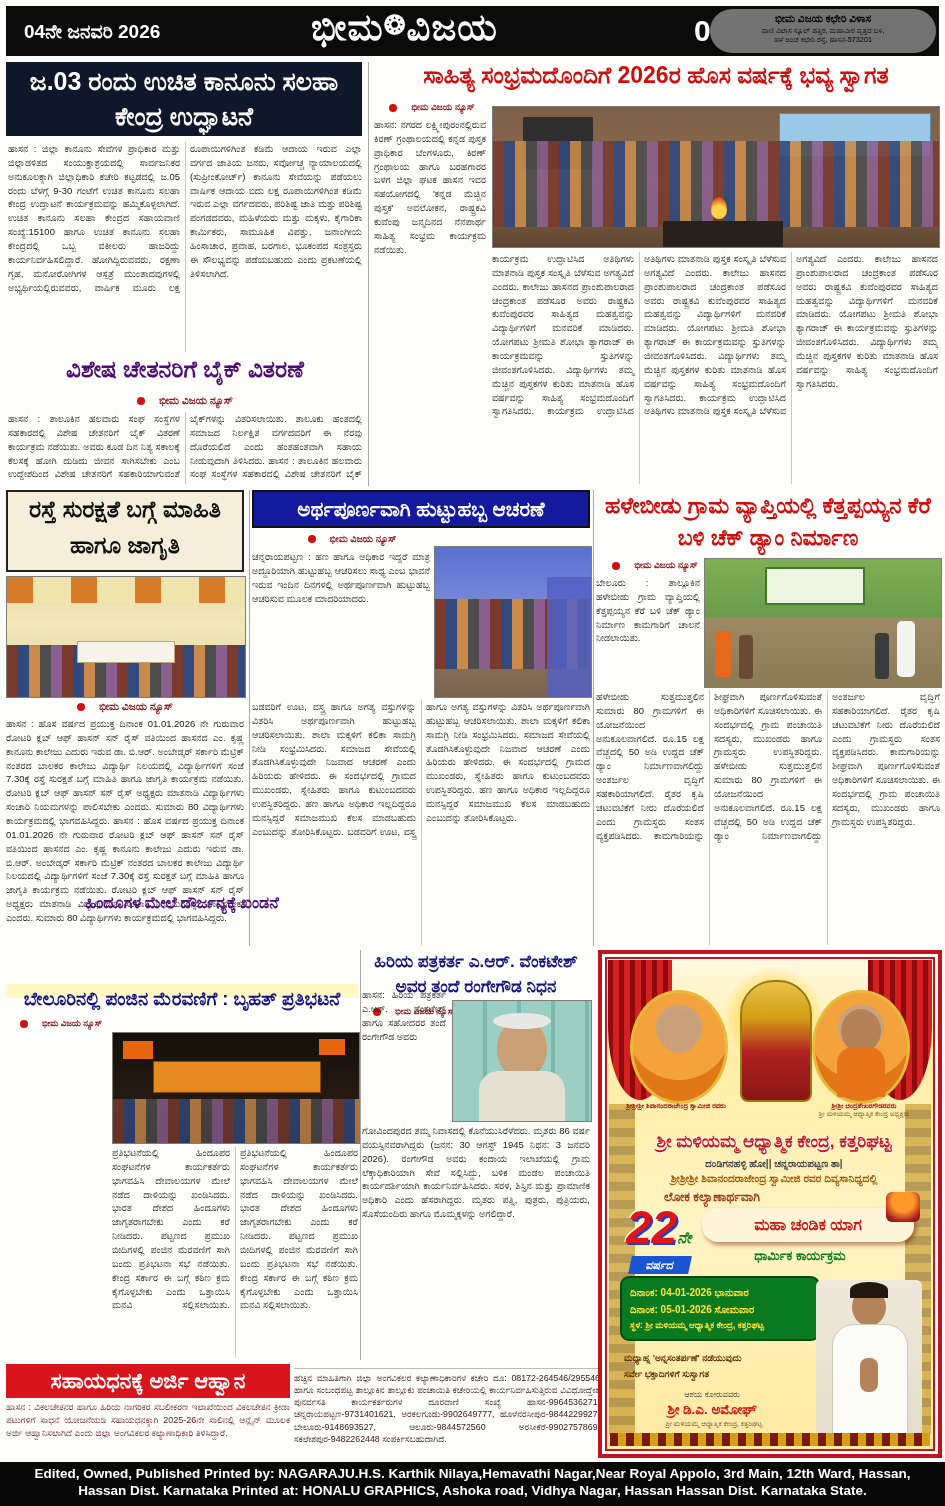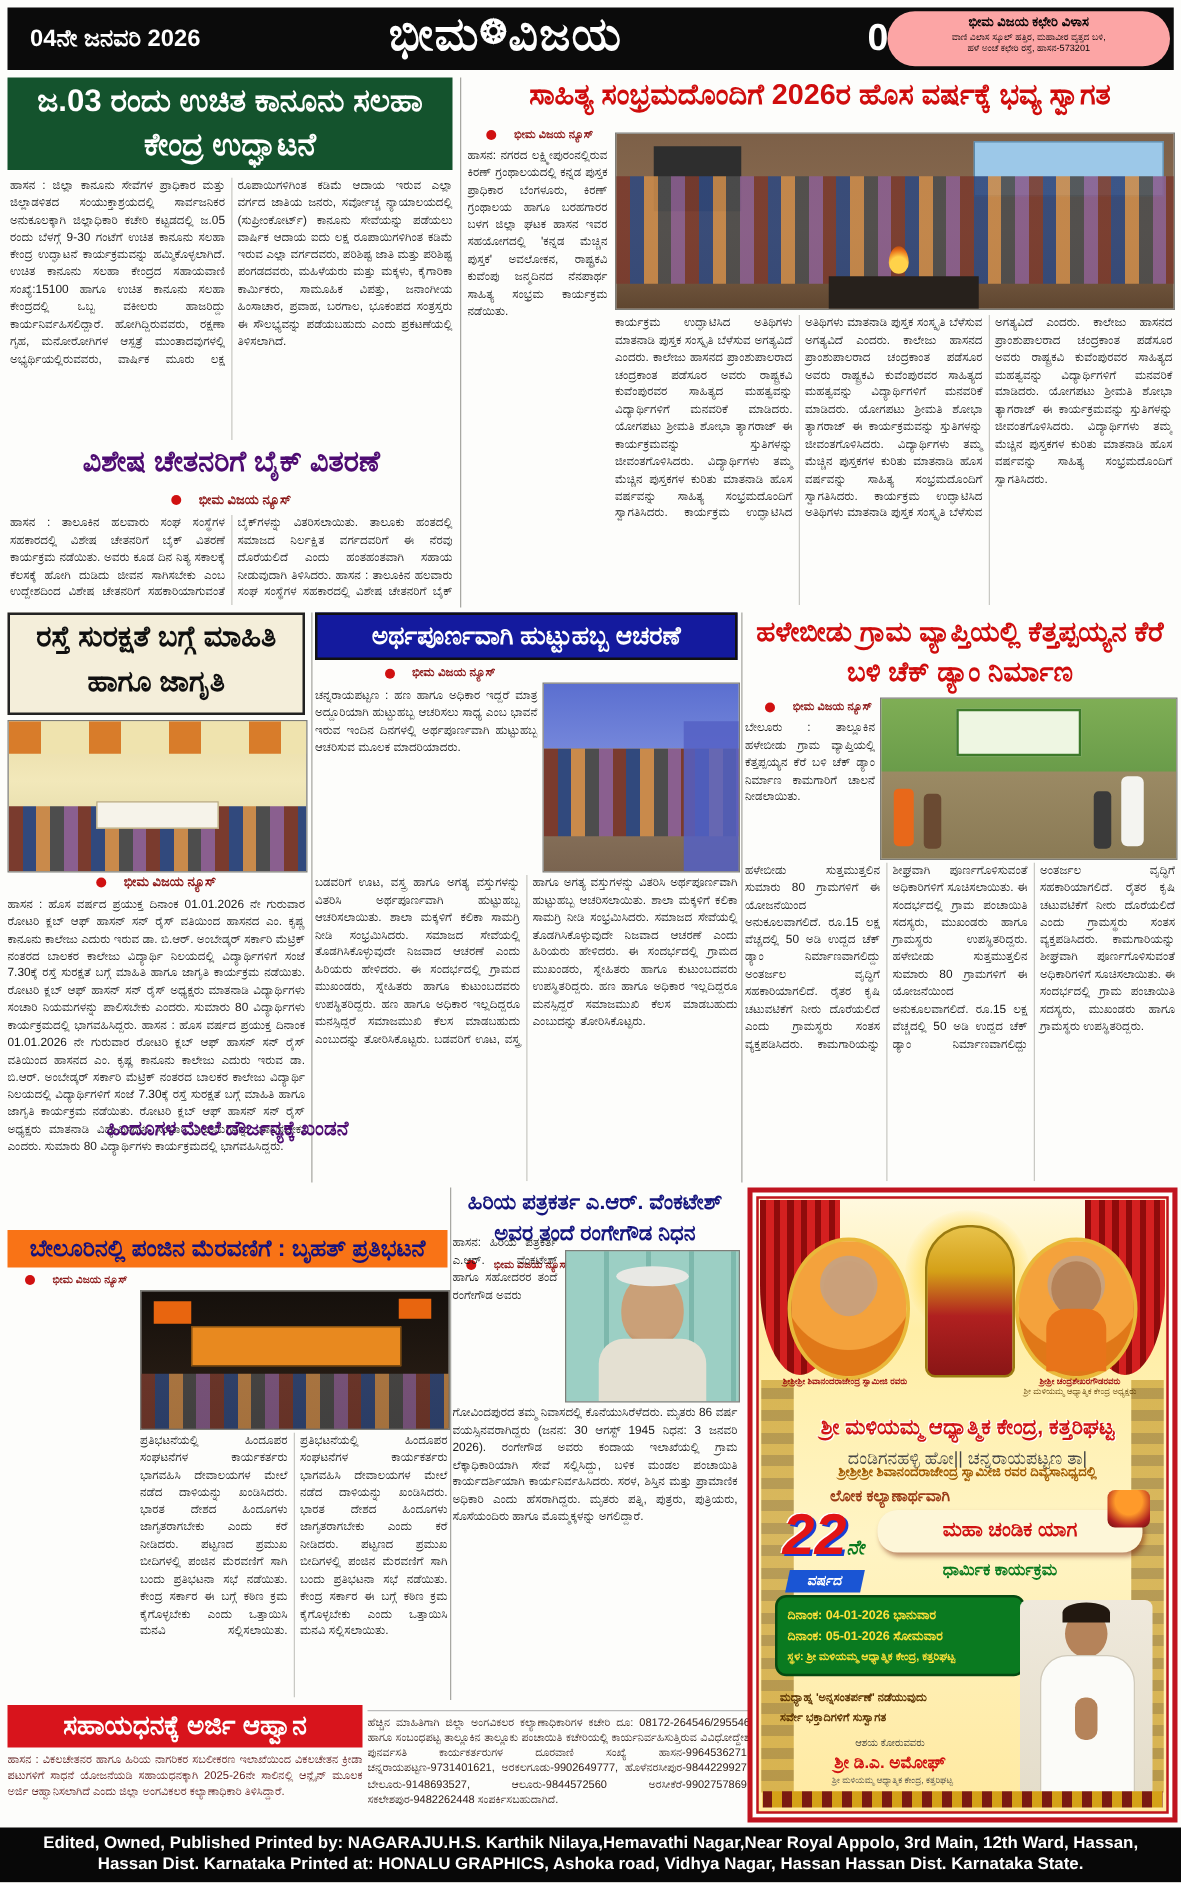--- a/index.html
+++ b/index.html
@@ -37,28 +37,28 @@
 <body>
 
 <div id="page">
 
   <div class="abs" style="top:6px;left:6px;width:933px;height:50px;background:#0b0b0b;color:#fff;">
     <div class="abs bold" style="left:18px;top:15px;font-size:19px;">04ನೇ ಜನವರಿ 2026</div>
     <div class="abs bold" style="left:305px;top:1px;font-size:37px;letter-spacing:1px;">
       <span>ಭೀಮ</span><span style="font-size:26px;vertical-align:6px;">❂</span><span>ವಿಜಯ</span>
     </div>
     <div class="abs bold" style="left:688px;top:8px;font-size:30px;">04</div>
-    <div class="abs center" style="right:3px;top:3px;width:226px;height:44px;background:#fca5a5;color:#000;border-radius:22px;padding-top:3px;box-sizing:border-box;">
+    <div class="abs center" style="right:3px;top:3px;width:226px;height:44px;background:#737373;color:#000;border-radius:22px;padding-top:3px;box-sizing:border-box;">
       <div class="bold" style="font-size:10.5px;">ಭೀಮ ವಿಜಯ ಕಛೇರಿ ವಿಳಾಸ</div>
       <div style="font-size:7.3px;margin-top:1px;">ವಾಣಿ ವಿಲಾಸ ಸ್ಕೂಲ್ ಹತ್ತಿರ, ಮಹಾವೀರ ವೃತ್ತದ ಬಳಿ,</div>
       <div style="font-size:7.3px;">ಹಳೆ ಅಂಚೆ ಕಛೇರಿ ರಸ್ತೆ, ಹಾಸನ-573201</div>
     </div>
   </div>
 
-  <div class="abs center bold" style="top:62px;left:6px;width:356px;height:74px;background:#14532d;color:#fff;font-size:25px;line-height:1.4;padding-top:2px;box-sizing:border-box;">ಜ.03 ರಂದು ಉಚಿತ ಕಾನೂನು ಸಲಹಾ ಕೇಂದ್ರ ಉದ್ಘಾಟನೆ</div>
+  <div class="abs center bold" style="top:62px;left:6px;width:356px;height:74px;background:#0f172a;color:#fff;font-size:25px;line-height:1.4;padding-top:2px;box-sizing:border-box;">ಜ.03 ರಂದು ಉಚಿತ ಕಾನೂನು ಸಲಹಾ ಕೇಂದ್ರ ಉದ್ಘಾಟನೆ</div>
   <div class="abs body-txt cols2 fill" style="top:142px;left:8px;width:354px;height:210px;">ಹಾಸನ : ಜಿಲ್ಲಾ ಕಾನೂನು ಸೇವೆಗಳ ಪ್ರಾಧಿಕಾರ ಮತ್ತು ಜಿಲ್ಲಾಡಳಿತದ ಸಂಯುಕ್ತಾಶ್ರಯದಲ್ಲಿ ಸಾರ್ವಜನಿಕರ ಅನುಕೂಲಕ್ಕಾಗಿ ಜಿಲ್ಲಾಧಿಕಾರಿ ಕಚೇರಿ ಕಟ್ಟಡದಲ್ಲಿ ಜ.05 ರಂದು ಬೆಳಗ್ಗೆ 9-30 ಗಂಟೆಗೆ ಉಚಿತ ಕಾನೂನು ಸಲಹಾ ಕೇಂದ್ರ ಉದ್ಘಾಟನೆ ಕಾರ್ಯಕ್ರಮವನ್ನು ಹಮ್ಮಿಕೊಳ್ಳಲಾಗಿದೆ. ಉಚಿತ ಕಾನೂನು ಸಲಹಾ ಕೇಂದ್ರದ ಸಹಾಯವಾಣಿ ಸಂಖ್ಯೆ:15100 ಹಾಗೂ ಉಚಿತ ಕಾನೂನು ಸಲಹಾ ಕೇಂದ್ರದಲ್ಲಿ ಒಬ್ಬ ವಕೀಲರು ಹಾಜರಿದ್ದು ಕಾರ್ಯನಿರ್ವಹಿಸಲಿದ್ದಾರೆ. ಹೋಗಿದ್ದಿರುವವರು, ರಕ್ಷಣಾ ಗೃಹ, ಮನೋರೋಗಿಗಳ ಆಸ್ಪತ್ರೆ ಮುಂತಾದವುಗಳಲ್ಲಿ ಅಭ್ಯರ್ಥಿಯಲ್ಲಿರುವವರು, ವಾರ್ಷಿಕ ಮೂರು ಲಕ್ಷ ರೂಪಾಯಿಗಳಿಗಿಂತ ಕಡಿಮೆ ಆದಾಯ ಇರುವ ಎಲ್ಲಾ ವರ್ಗದ ಜಾತಿಯ ಜನರು, ಸರ್ವೋಚ್ಚ ನ್ಯಾಯಾಲಯದಲ್ಲಿ (ಸುಪ್ರೀಂಕೋರ್ಟ್) ಕಾನೂನು ಸೇವೆಯನ್ನು ಪಡೆಯಲು ವಾರ್ಷಿಕ ಆದಾಯ ಐದು ಲಕ್ಷ ರೂಪಾಯಿಗಳಿಗಿಂತ ಕಡಿಮೆ ಇರುವ ಎಲ್ಲಾ ವರ್ಗದವರು, ಪರಿಶಿಷ್ಟ ಜಾತಿ ಮತ್ತು ಪರಿಶಿಷ್ಟ ಪಂಗಡದವರು, ಮಹಿಳೆಯರು ಮತ್ತು ಮಕ್ಕಳು, ಕೈಗಾರಿಕಾ ಕಾರ್ಮಿಕರು, ಸಾಮೂಹಿಕ ವಿಪತ್ತು, ಜನಾಂಗೀಯ ಹಿಂಸಾಚಾರ, ಪ್ರವಾಹ, ಬರಗಾಲ, ಭೂಕಂಪದ ಸಂತ್ರಸ್ತರು ಈ ಸೌಲಭ್ಯವನ್ನು ಪಡೆಯಬಹುದು ಎಂದು ಪ್ರಕಟಣೆಯಲ್ಲಿ ತಿಳಿಸಲಾಗಿದೆ.</div>
 
   <div class="abs center headline-purple" style="top:356px;left:8px;width:354px;font-size:23px;">ವಿಶೇಷ ಚೇತನರಿಗೆ ಬೈಕ್ ವಿತರಣೆ</div>
   <div class="abs" style="top:394px;left:8px;width:354px;">
     <div class="byline">
       <span class="dot"></span>
       <span>ಭೀಮ ವಿಜಯ ನ್ಯೂಸ್</span>
     </div>
   </div>
   <div class="abs body-txt cols2 fill" style="top:412px;left:8px;width:354px;height:72px;">ಹಾಸನ : ತಾಲೂಕಿನ ಹಲವಾರು ಸಂಘ ಸಂಸ್ಥೆಗಳ ಸಹಕಾರದಲ್ಲಿ ವಿಶೇಷ ಚೇತನರಿಗೆ ಬೈಕ್ ವಿತರಣೆ ಕಾರ್ಯಕ್ರಮ ನಡೆಯಿತು. ಅವರು ಕೂಡ ದಿನ ನಿತ್ಯ ಸಕಾಲಕ್ಕೆ ಕೆಲಸಕ್ಕೆ ಹೋಗಿ ದುಡಿದು ಜೀವನ ಸಾಗಿಸಬೇಕು ಎಂಬ ಉದ್ದೇಶದಿಂದ ವಿಶೇಷ ಚೇತನರಿಗೆ ಸಹಕಾರಿಯಾಗುವಂತೆ ಬೈಕ್‌ಗಳನ್ನು ವಿತರಿಸಲಾಯಿತು. ತಾಲೂಕು ಹಂತದಲ್ಲಿ ಸಮಾಜದ ನಿರ್ಲಕ್ಷಿತ ವರ್ಗದವರಿಗೆ ಈ ನೆರವು ದೊರೆಯಲಿದೆ ಎಂದು ಹಂತಹಂತವಾಗಿ ಸಹಾಯ ನೀಡುವುದಾಗಿ ತಿಳಿಸಿದರು. ಹಾಸನ : ತಾಲೂಕಿನ ಹಲವಾರು ಸಂಘ ಸಂಸ್ಥೆಗಳ ಸಹಕಾರದಲ್ಲಿ ವಿಶೇಷ ಚೇತನರಿಗೆ ಬೈಕ್ ವಿತರಣೆ ಕಾರ್ಯಕ್ರಮ ನಡೆಯಿತು. ಅವರು ಕೂಡ ದಿನ ನಿತ್ಯ ಸಕಾಲಕ್ಕೆ ಕೆಲಸಕ್ಕೆ ಹೋಗಿ ದುಡಿದು ಜೀವನ ಸಾಗಿಸಬೇಕು ಎಂಬ ಉದ್ದೇಶದಿಂದ ವಿಶೇಷ ಚೇತನರಿಗೆ ಸಹಕಾರಿಯಾಗುವಂತೆ ಬೈಕ್‌ಗಳನ್ನು ವಿತರಿಸಲಾಯಿತು. ತಾಲೂಕು ಹಂತದಲ್ಲಿ ಸಮಾಜದ ನಿರ್ಲಕ್ಷಿತ ವರ್ಗದವರಿಗೆ ಈ ನೆರವು ದೊರೆಯಲಿದೆ ಎಂದು ಹಂತಹಂತವಾಗಿ ಸಹಾಯ ನೀಡುವುದಾಗಿ ತಿಳಿಸಿದರು. </div>
@@ -125,21 +125,21 @@
   <div class="photo" style="top:558px;left:704px;width:236px;height:128px;background:linear-gradient(180deg,#7fae55 0%,#6a9c4a 45%,#9b8a64 46%,#8a7a55 100%);">
     <div class="abs" style="left:60px;top:8px;width:96px;height:34px;background:#eef6e2;border:2px solid #3d7a2a;"></div>
     <div class="abs" style="left:10px;bottom:10px;width:16px;height:46px;background:#e8681a;border-radius:4px;"></div>
     <div class="abs" style="left:34px;bottom:8px;width:14px;height:44px;background:#6a4a32;border-radius:4px;"></div>
     <div class="abs" style="right:26px;bottom:10px;width:18px;height:56px;background:#f4f4f0;border-radius:5px;"></div>
     <div class="abs" style="right:52px;bottom:8px;width:14px;height:46px;background:#3a3a3a;border-radius:4px;"></div>
   </div>
   <div class="abs body-txt cols3 fill" style="top:690px;left:596px;width:344px;height:255px;">ಹಳೇಬೀಡು ಸುತ್ತಮುತ್ತಲಿನ ಸುಮಾರು 80 ಗ್ರಾಮಗಳಿಗೆ ಈ ಯೋಜನೆಯಿಂದ ಅನುಕೂಲವಾಗಲಿದೆ. ರೂ.15 ಲಕ್ಷ ವೆಚ್ಚದಲ್ಲಿ 50 ಅಡಿ ಉದ್ದದ ಚೆಕ್ ಡ್ಯಾಂ ನಿರ್ಮಾಣವಾಗಲಿದ್ದು ಅಂತರ್ಜಲ ವೃದ್ಧಿಗೆ ಸಹಕಾರಿಯಾಗಲಿದೆ. ರೈತರ ಕೃಷಿ ಚಟುವಟಿಕೆಗೆ ನೀರು ದೊರೆಯಲಿದೆ ಎಂದು ಗ್ರಾಮಸ್ಥರು ಸಂತಸ ವ್ಯಕ್ತಪಡಿಸಿದರು. ಕಾಮಗಾರಿಯನ್ನು ಶೀಘ್ರವಾಗಿ ಪೂರ್ಣಗೊಳಿಸುವಂತೆ ಅಧಿಕಾರಿಗಳಿಗೆ ಸೂಚಿಸಲಾಯಿತು. ಈ ಸಂದರ್ಭದಲ್ಲಿ ಗ್ರಾಮ ಪಂಚಾಯಿತಿ ಸದಸ್ಯರು, ಮುಖಂಡರು ಹಾಗೂ ಗ್ರಾಮಸ್ಥರು ಉಪಸ್ಥಿತರಿದ್ದರು. ಹಳೇಬೀಡು ಸುತ್ತಮುತ್ತಲಿನ ಸುಮಾರು 80 ಗ್ರಾಮಗಳಿಗೆ ಈ ಯೋಜನೆಯಿಂದ ಅನುಕೂಲವಾಗಲಿದೆ. ರೂ.15 ಲಕ್ಷ ವೆಚ್ಚದಲ್ಲಿ 50 ಅಡಿ ಉದ್ದದ ಚೆಕ್ ಡ್ಯಾಂ ನಿರ್ಮಾಣವಾಗಲಿದ್ದು ಅಂತರ್ಜಲ ವೃದ್ಧಿಗೆ ಸಹಕಾರಿಯಾಗಲಿದೆ. ರೈತರ ಕೃಷಿ ಚಟುವಟಿಕೆಗೆ ನೀರು ದೊರೆಯಲಿದೆ ಎಂದು ಗ್ರಾಮಸ್ಥರು ಸಂತಸ ವ್ಯಕ್ತಪಡಿಸಿದರು. ಕಾಮಗಾರಿಯನ್ನು ಶೀಘ್ರವಾಗಿ ಪೂರ್ಣಗೊಳಿಸುವಂತೆ ಅಧಿಕಾರಿಗಳಿಗೆ ಸೂಚಿಸಲಾಯಿತು. ಈ ಸಂದರ್ಭದಲ್ಲಿ ಗ್ರಾಮ ಪಂಚಾಯಿತಿ ಸದಸ್ಯರು, ಮುಖಂಡರು ಹಾಗೂ ಗ್ರಾಮಸ್ಥರು ಉಪಸ್ಥಿತರಿದ್ದರು. </div>
 
   <div class="abs center headline-purple" style="top:894px;left:6px;width:352px;font-size:16px;font-family:Liberation Serif, serif;">ಹಿಂದೂಗಳ ಮೇಲೆ ದೌರ್ಜನ್ಯಕ್ಕೆ ಖಂಡನೆ</div>
-  <div class="abs center bold" style="top:984px;left:6px;width:352px;height:30px;background:#f97316;color:#15127c;font-size:18.5px;line-height:30px;">ಬೇಲೂರಿನಲ್ಲಿ ಪಂಜಿನ ಮೆರವಣಿಗೆ : ಬೃಹತ್ ಪ್ರತಿಭಟನೆ</div>
+  <div class="abs center bold" style="top:984px;left:6px;width:352px;height:14px;background:#fef9c3;color:#15127c;font-size:18.5px;line-height:30px;">ಬೇಲೂರಿನಲ್ಲಿ ಪಂಜಿನ ಮೆರವಣಿಗೆ : ಬೃಹತ್ ಪ್ರತಿಭಟನೆ</div>
   <div class="abs" style="top:1018px;left:6px;width:110px;">
     <div class="byline" style="font-size:8.5px;">
       <span class="dot"></span>
       <span>ಭೀಮ ವಿಜಯ ನ್ಯೂಸ್</span>
     </div>
   </div>
   <div class="photo" style="top:1032px;left:112px;width:246px;height:110px;background:linear-gradient(180deg,#15100c 0%,#241a12 60%,#120d09 100%);">
     <div class="abs" style="left:40px;top:28px;width:166px;height:30px;background:#e8891f;border:1px solid #7a4a10;"></div>
     <div class="abs" style="left:10px;top:8px;width:30px;height:18px;background:#e8650f;"></div>
     <div class="abs" style="left:206px;top:6px;width:26px;height:16px;background:#e8650f;"></div>
@@ -185,21 +185,21 @@
       <div class="abs" style="left:26px;top:16px;width:40px;height:44px;border-radius:50%;background:#b58258;"></div>
       <div class="abs" style="left:22px;top:54px;width:48px;height:50px;border-radius:16px 16px 0 0;background:#e8741a;"></div>
     </div>
     <div class="abs ad-small" style="left:10px;top:148px;width:128px;">ಶ್ರೀಶ್ರೀಶ್ರೀ ಶಿವಾನಂದರಾಜೇಂದ್ರ ಸ್ವಾಮೀಜಿ ರವರು</div>
     <div class="abs ad-small" style="right:10px;top:148px;width:128px;">
       <div>ಶ್ರೀಶ್ರೀ ಚಂದ್ರಶೇಖರಗೌಡರವರು</div>
       <div style="font-weight:normal;color:#5a3a00;">ಶ್ರೀ ಮಳಿಯಮ್ಮ ಆಧ್ಯಾತ್ಮಿಕ ಕೇಂದ್ರ ಅಧ್ಯಕ್ಷರು</div>
     </div>
 
     <div class="abs center bold" style="left:14px;top:178px;width:316px;font-size:17px;color:#d01414;text-shadow:1px 1px 0 #fff,-1px -1px 0 #fff;">ಶ್ರೀ ಮಳಿಯಮ್ಮ ಆಧ್ಯಾತ್ಮಿಕ ಕೇಂದ್ರ, ಕತ್ತರಿಘಟ್ಟ</div>
-    <div class="abs center" style="left:40px;top:204px;width:264px;font-size:14px;color:#444;font-weight:normal;">ದಂಡಿಗನಹಳ್ಳಿ ಹೋ|| ಚನ್ನರಾಯಪಟ್ಟಣ ತಾ|</div>
+    <div class="abs center" style="left:40px;top:204px;width:264px;font-size:10px;color:#444;font-weight:bold;">ದಂಡಿಗನಹಳ್ಳಿ ಹೋ|| ಚನ್ನರಾಯಪಟ್ಟಣ ತಾ|</div>
     <div class="abs center bold" style="left:20px;top:218px;width:304px;font-size:10.5px;color:#a05a00;">ಶ್ರೀಶ್ರೀಶ್ರೀ ಶಿವಾನಂದರಾಜೇಂದ್ರ ಸ್ವಾಮೀಜಿ ರವರ ದಿವ್ಯಸಾನಿಧ್ಯದಲ್ಲಿ</div>
     <div class="abs center bold" style="left:20px;top:236px;width:180px;font-size:12.5px;color:#9a3a16;">ಲೋಕ ಕಲ್ಯಾಣಾರ್ಥವಾಗಿ</div>
 
     <div class="abs bold" style="left:24px;top:250px;font-size:46px;font-style:italic;color:#e21414;text-shadow:2px 2px 0 #1a3fd4,-1px -1px 0 #fff;line-height:1;">
       <span>22</span><span style="font-size:16px;color:#0a7a1e;text-shadow:none;">ನೇ</span>
     </div>
     <div class="abs center bold" style="left:28px;top:302px;width:60px;height:18px;background:#1a55d4;color:#fff;font-size:11px;line-height:18px;transform:skewX(-12deg);">ವರ್ಷದ</div>
     <div class="abs center bold" style="left:100px;top:254px;width:212px;height:34px;background:#fdf6d8;border-radius:16px;color:#d01212;font-size:16px;line-height:34px;box-shadow:2px 3px 4px rgba(120,30,10,.5);">ಮಹಾ ಚಂಡಿಕ ಯಾಗ</div>
     <div class="abs" style="right:18px;top:238px;width:34px;height:30px;border-radius:6px;background:radial-gradient(circle at 50% 30%,#ff9a2a 0 40%,#b02020 75%,#6a1010 100%);"></div>
     <div class="abs center bold" style="left:108px;top:294px;width:180px;font-size:13px;color:#0a7a1e;">ಧಾರ್ಮಿಕ ಕಾರ್ಯಕ್ರಮ</div>

